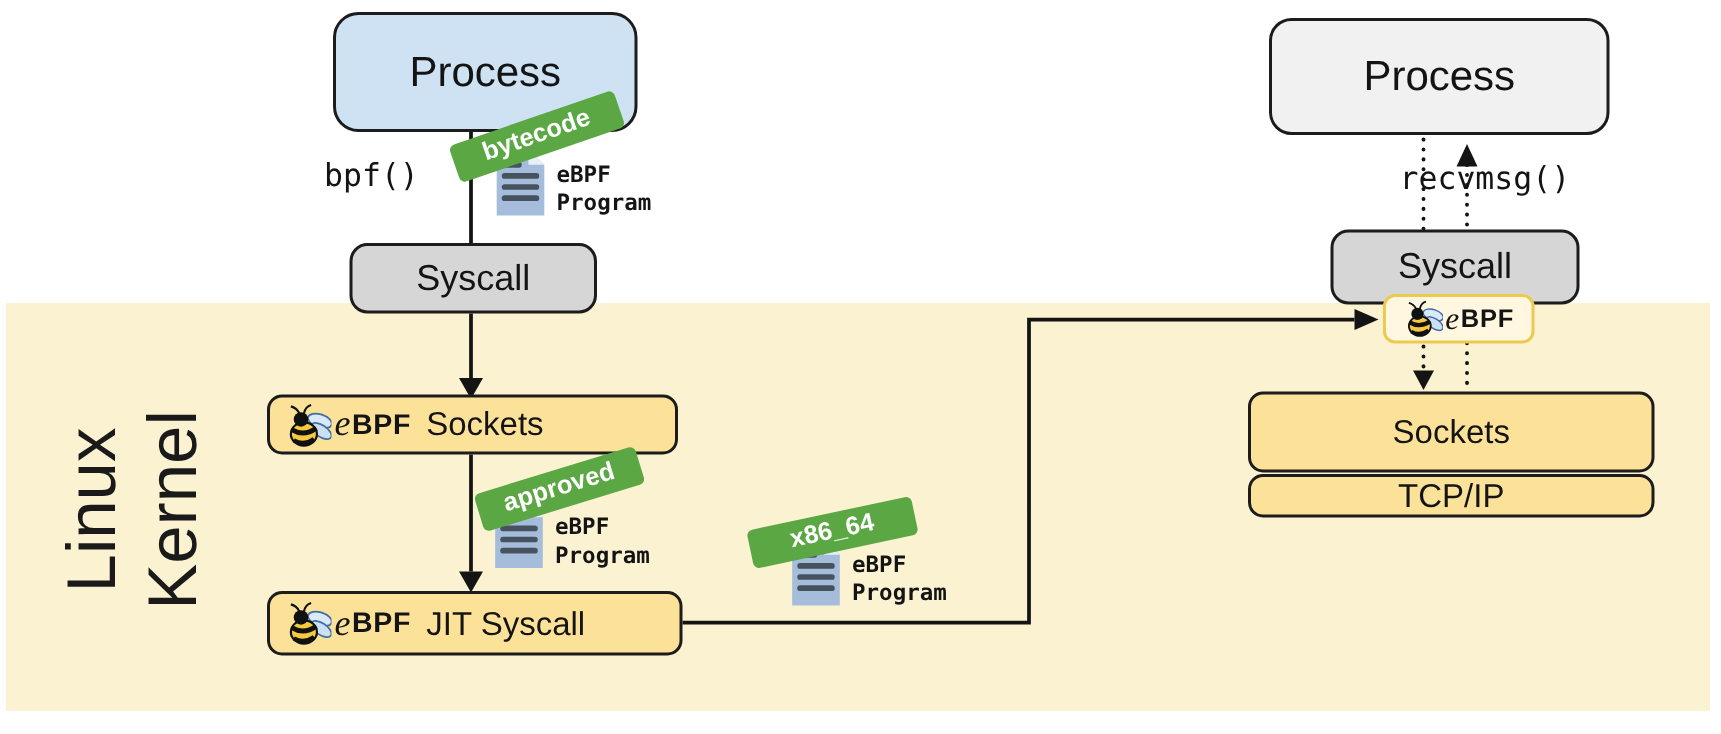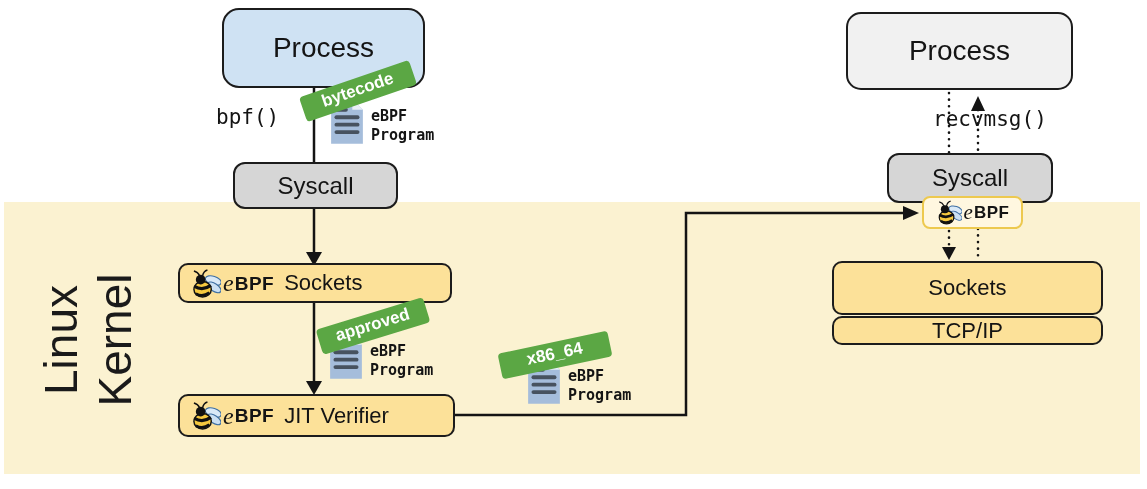--- a/index.html
+++ b/index.html
@@ -194,21 +194,21 @@
         <ellipse cx="25" cy="19" rx="8" ry="4" fill="#CBE0F3" stroke="#3E6FA3" stroke-width="1.2" transform="rotate(34 25 19)"></ellipse>
         <ellipse cx="13" cy="21" rx="9" ry="8" fill="#F6C93F" stroke="#111" stroke-width="1.5"></ellipse>
         <path d="M4.5,18 Q13,23 21.5,17" stroke="#111" stroke-width="3.4" fill="none"></path>
         <path d="M6,25.5 Q13,29.5 20,24.5" stroke="#111" stroke-width="3" fill="none"></path>
         <circle cx="11" cy="11" r="5" fill="#111"></circle>
         <path d="M10,7 Q8,3 4,2 M13,7 Q14,2 18,1" stroke="#111" stroke-width="1.5" fill="none"></path>
       </svg>
       <span class="ebpf-e">e</span>
       <span class="ebpf-bpf">BPF</span>
     </span>
-    <span>JIT Verifier</span>
+    <span>JIT Syscall</span>
   </div>
 
   <div class="badge badge-x86">x86_64</div>
 
   <div class="doc doc-3">
     <svg viewBox="0 0 34 44">
       <path d="M2,1 h20 l10,10 v32 h-30 z" fill="var(--c-doc)"></path>
       <path d="M22,1 l10,10 h-10 z" fill="#E9EFF7"></path>
       <g stroke="var(--c-doc_lines)" stroke-width="3.6" stroke-linecap="round">
         <path d="M7,11 h9"></path>

